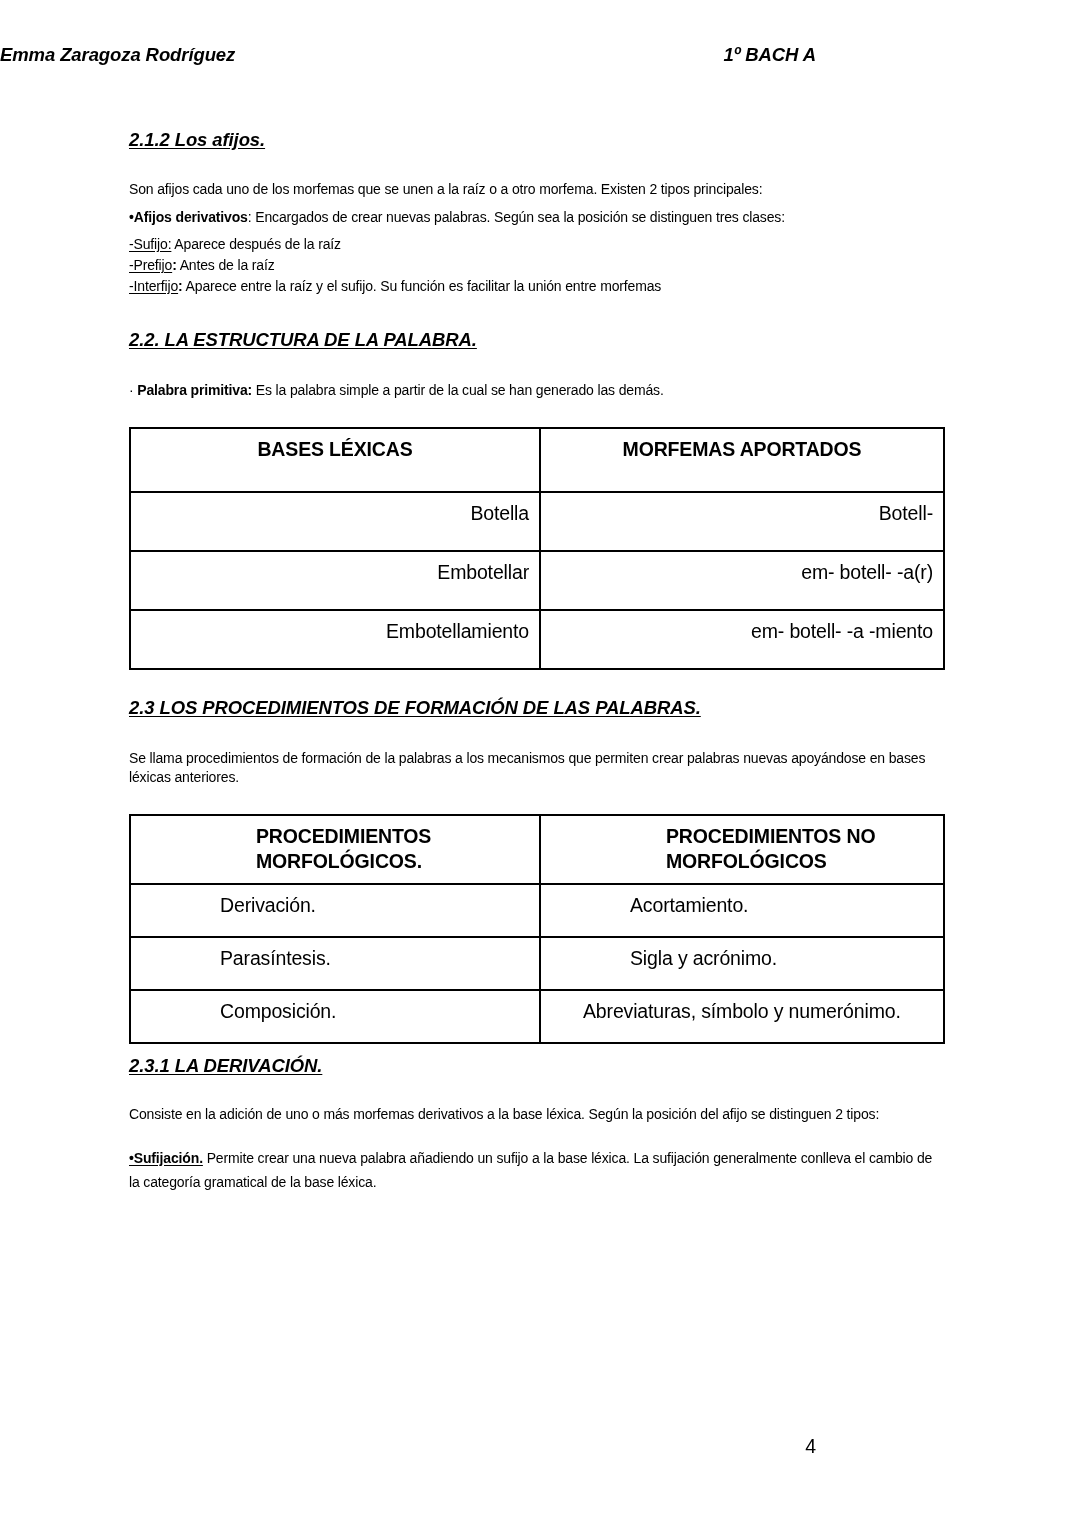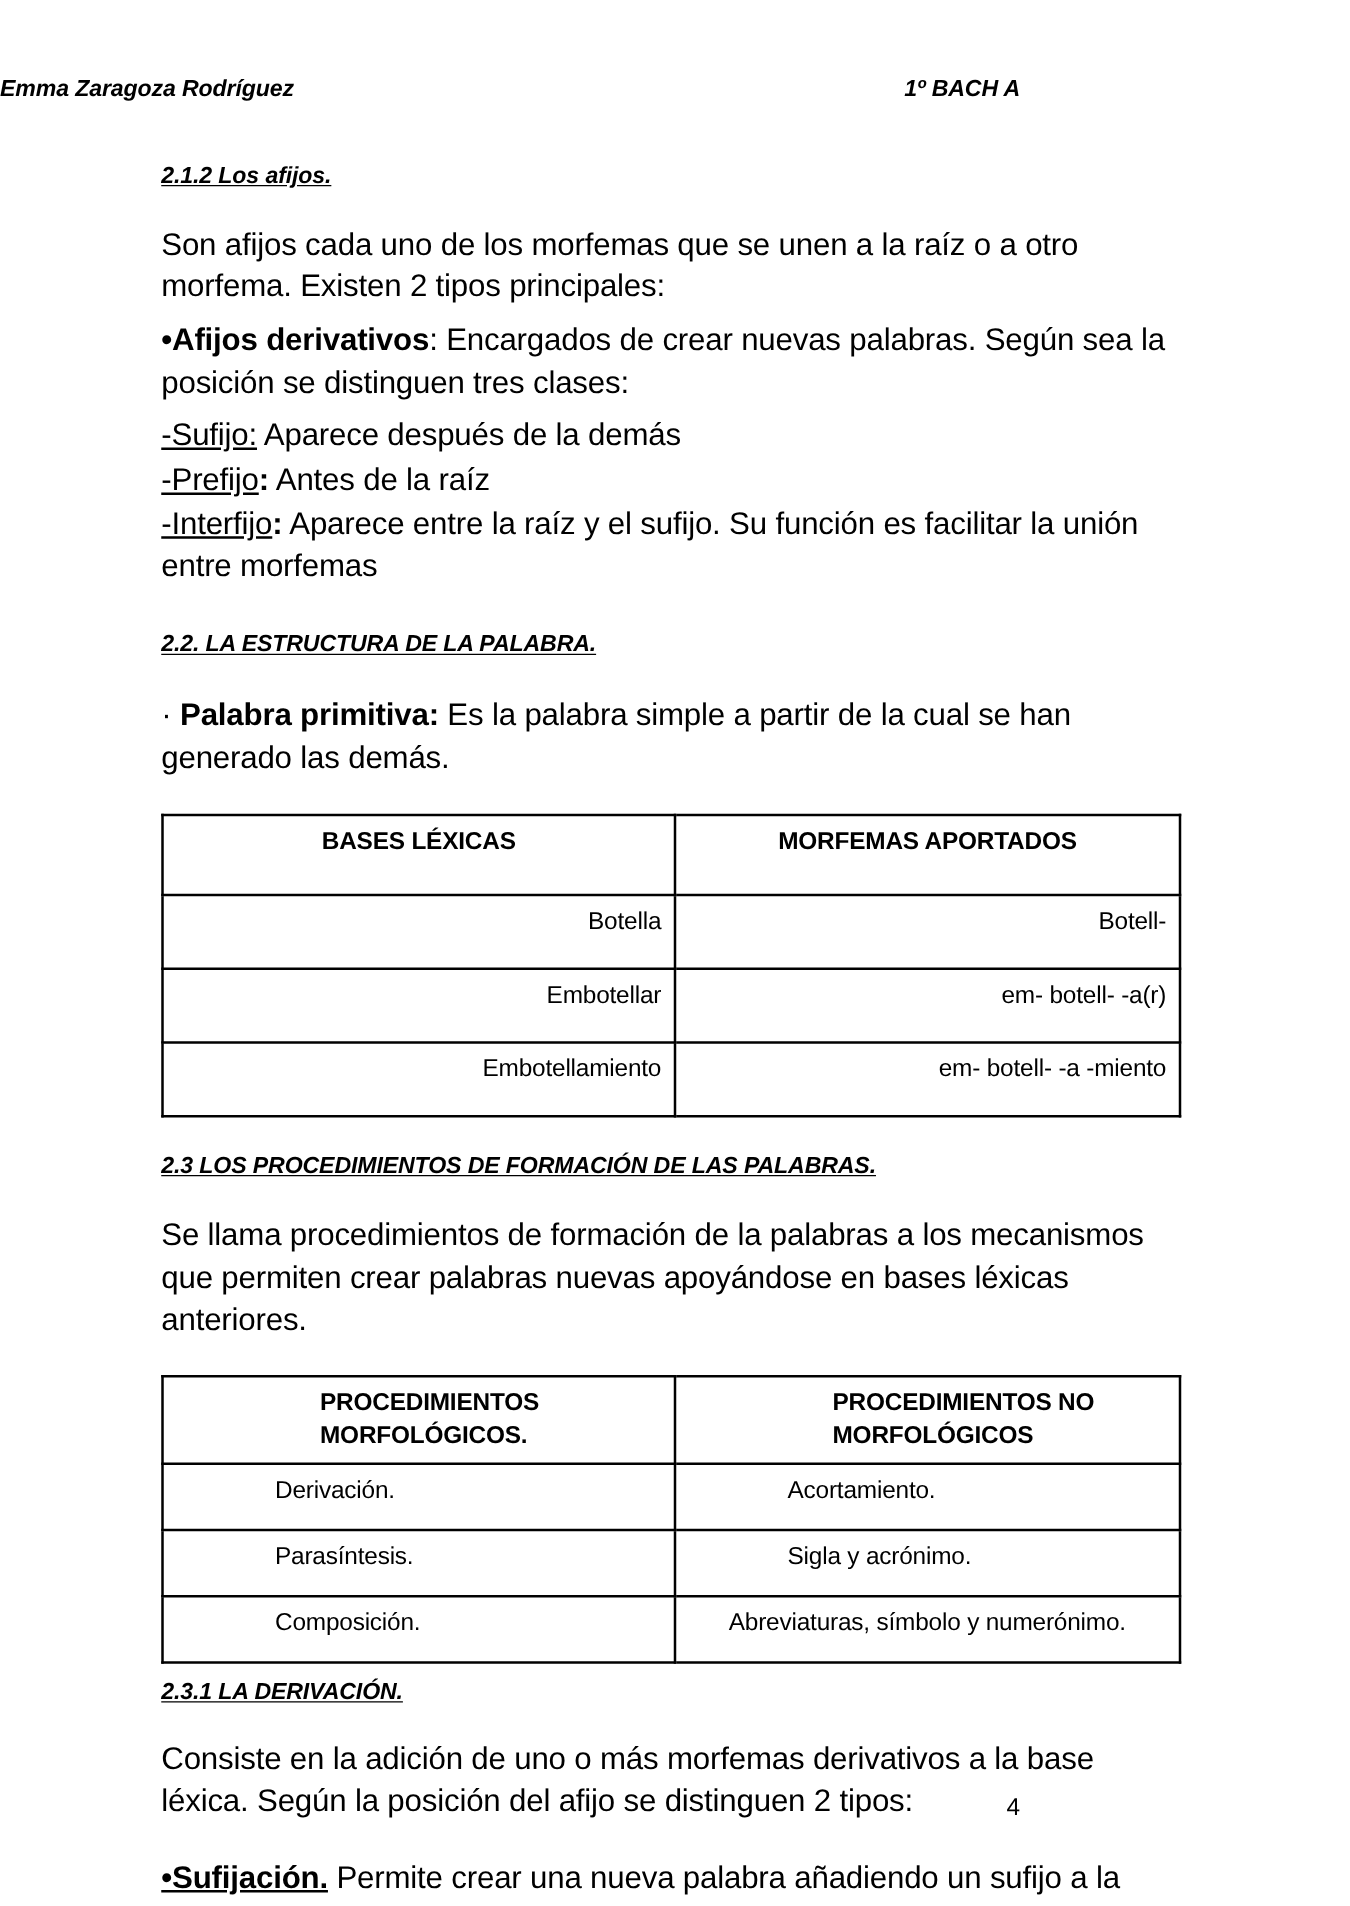--- a/index.html
+++ b/index.html
@@ -24,21 +24,21 @@
     position: absolute;
     left: 129px;
     top: 0;
     width: 816px;
   }
 
   
   .doc-header {
     position: absolute;
     left: 0;
-    top: 60px;
+    top: 44px;
     width: 816px;
     display: flex;
     justify-content: space-between;
     align-items: baseline;
     font-size: 18.5px;
     font-weight: bold;
     font-style: italic;
     letter-spacing: -0.1px;
   }
   .doc-header .right {
@@ -51,21 +51,21 @@
     font-weight: bold;
     font-style: italic;
     text-decoration: underline;
     text-underline-offset: 2px;
     letter-spacing: -0.1px;
     line-height: 1.28;
   }
 
   
   .para {
-    font-size: 25px;
+    font-size: 14px;
     line-height: 1.345;
     letter-spacing: -0.15px;
     text-align: left;
   }
   .para.loose {
     line-height: 1.72;
   }
   .b { font-weight: bold; }
   .u { text-decoration: underline; text-underline-offset: 2px; }
   .bu { font-weight: bold; text-decoration: underline; text-underline-offset: 2px; }
@@ -131,21 +131,21 @@
 
     <div class="heading" style="margin-top:128px;">2.1.2 Los afijos.</div>
 
     <div class="para" style="margin-top:28px;">Son afijos cada uno de los morfemas que se unen a la raíz o a otro morfema. Existen 2 tipos principales:</div>
 
     <div class="para" style="margin-top:9px;">
       <span class="b">•Afijos derivativos</span><span>: Encargados de crear nuevas palabras. Según sea la posición se distinguen tres clases:</span>
     </div>
 
     <div class="para" style="margin-top:9px;">
-      <span class="u">-Sufijo:</span><span> Aparece después de la demás</span>
+      <span class="u">-Sufijo:</span><span> Aparece después de la raíz</span>
     </div>
 
     <div class="para" style="margin-top:2px;">
       <span class="u">-Prefijo</span><span class="b">:</span><span> Antes de la raíz</span>
     </div>
 
     <div class="para" style="margin-top:2px;">
       <span class="u">-Interfijo</span><span class="b">:</span><span> Aparece entre la raíz y el sufijo. Su función es facilitar la unión entre morfemas</span>
     </div>
 

